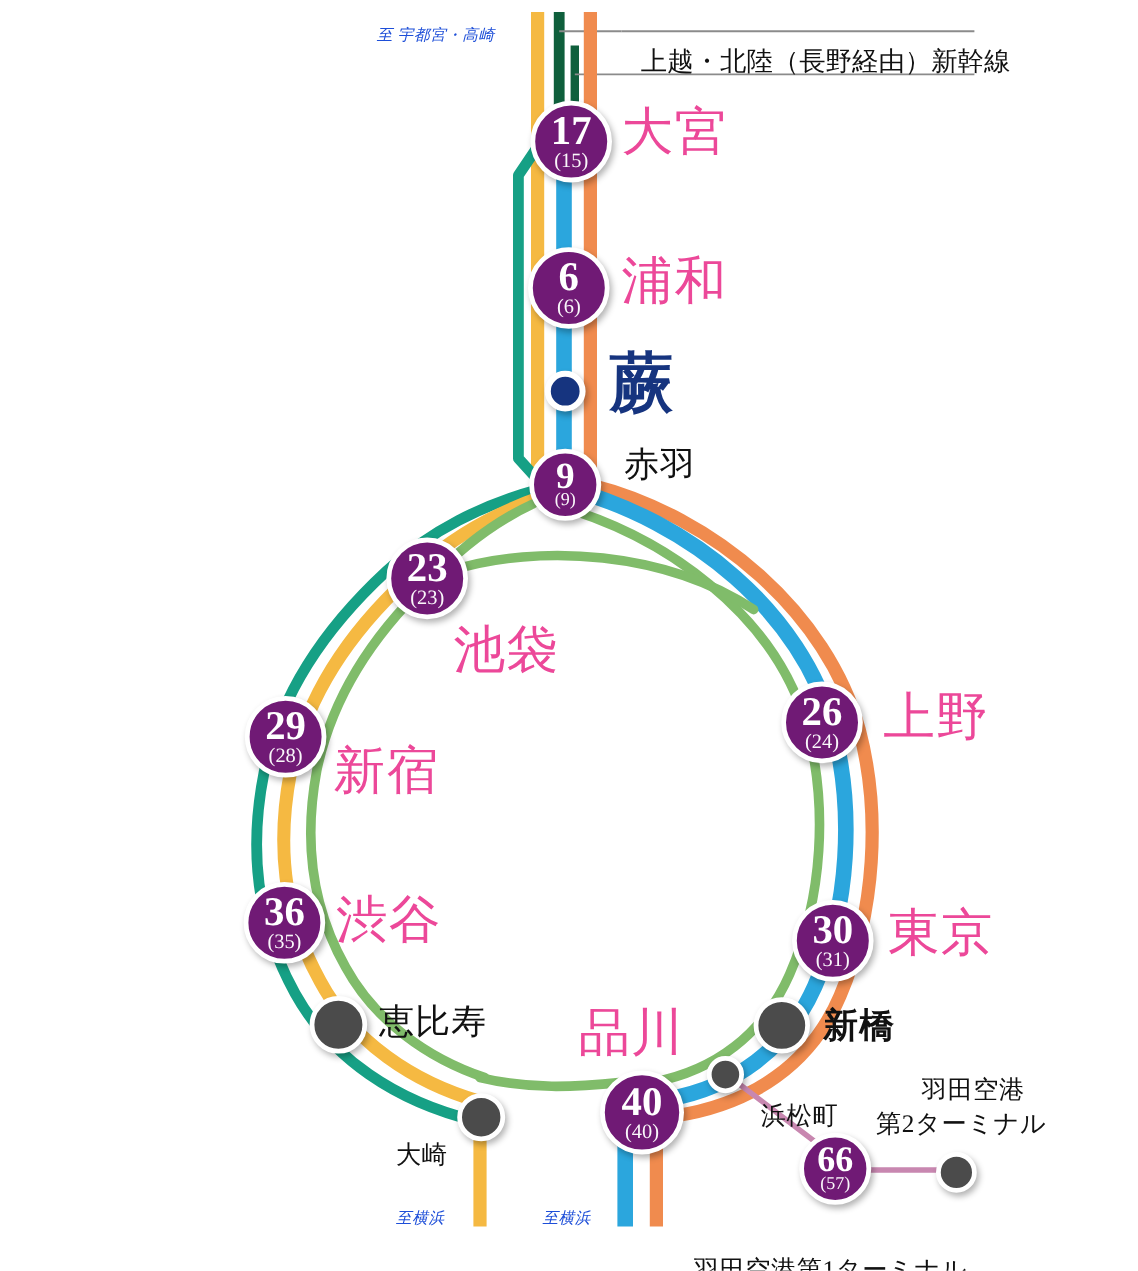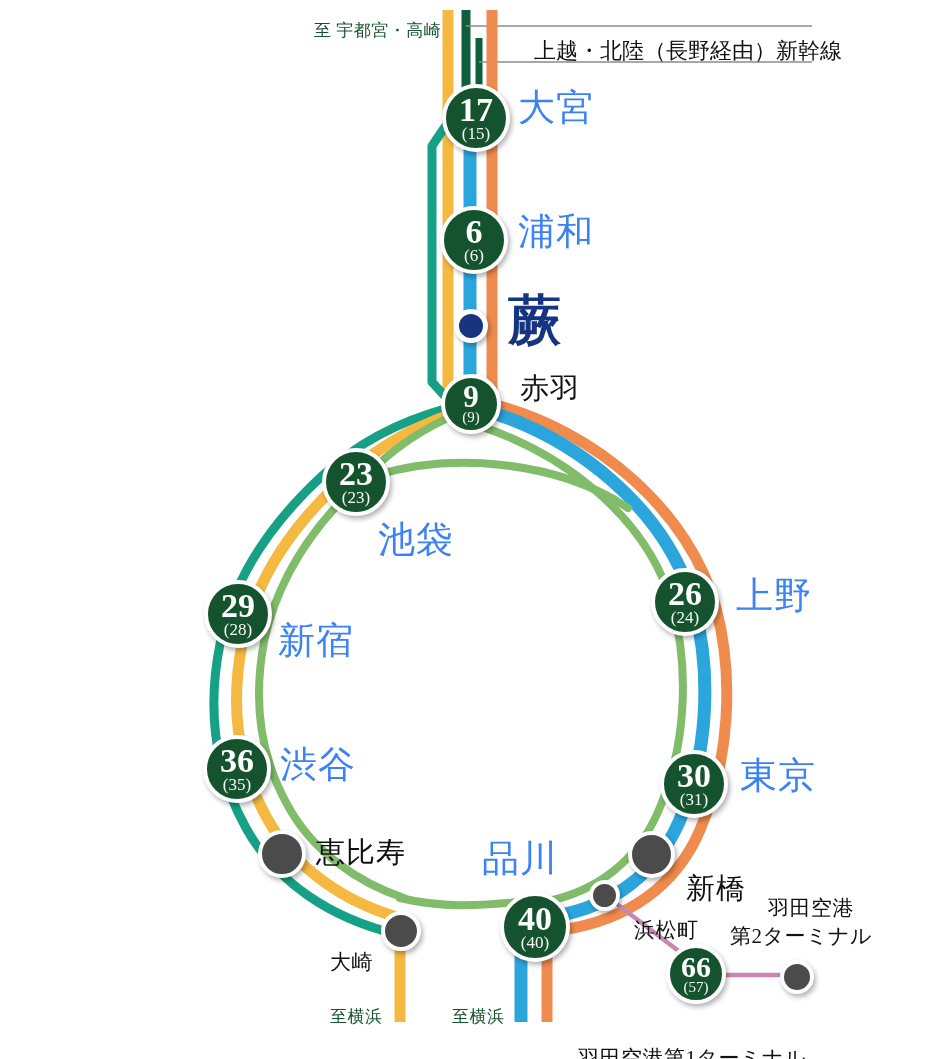--- a/index.html
+++ b/index.html
@@ -7,34 +7,34 @@
   body{
     width:948px;height:1059px;position:relative;overflow:hidden;
     font-family:"Liberation Serif","DejaVu Serif",serif;
     color:#1a1a1a;
   }
   #map-root{position:absolute;inset:0;width:948px;height:1059px;}
   svg#map-svg{position:absolute;left:0;top:0;width:948px;height:1059px;display:block;}
 
   
   .lbl{position:absolute;white-space:nowrap;line-height:1;}
-  .lbl-major{font-size:37px;letter-spacing:1px;color:#3b82f6;}
+  .lbl-major{font-size:43px;letter-spacing:1px;color:#ec4899;}
   .lbl-mid{font-size:29px;letter-spacing:1px;color:#111;}
   .lbl-small{font-size:21px;letter-spacing:0.5px;color:#111;}
-  .lbl-tiny{font-size:17px;letter-spacing:0.5px;color:#14532d;}
+  .lbl-tiny{font-size:13px;letter-spacing:0.5px;color:#1d4ed8;font-style:italic;}
   .lbl-legend{font-size:22px;letter-spacing:0px;color:#111;}
   .lbl-highlight{
     font-size:53px;color:#16347f;font-weight:700;letter-spacing:2px;
     text-shadow:
       -2px -2px 0 #fff, 2px -2px 0 #fff, -2px 2px 0 #fff, 2px 2px 0 #fff,
       0 -3px 0 #fff, 0 3px 0 #fff, -3px 0 0 #fff, 3px 0 0 #fff;
   }
 
   
-  .stn{position:absolute;border-radius:50%;background:#14532d;
+  .stn{position:absolute;border-radius:50%;background:#701a75;
        border:4px solid #ffffff;box-sizing:border-box;
        box-shadow:2px 3px 5px rgba(0,0,0,0.30);
        display:flex;flex-direction:column;align-items:center;justify-content:center;
        color:#ffffff;}
   .stn .n-main{font-family:"Liberation Serif","DejaVu Serif",serif;font-weight:700;line-height:0.92;}
   .stn .n-sub{font-family:"Liberation Serif","DejaVu Serif",serif;line-height:1;opacity:0.97;}
 
   .stn-big{width:68px;height:68px;}
   .stn-big .n-main{font-size:34px;}
   .stn-big .n-sub{font-size:17px;margin-top:-1px;}
@@ -198,21 +198,21 @@
   <div class="lbl lbl-major" style="left:280px;top:746px;">渋谷</div>
 
   <div class="lbl lbl-mid" style="left:316px;top:838px;">恵比寿</div>
 
   <div class="lbl lbl-small" style="left:330px;top:952px;">大崎</div>
 
   <div class="lbl lbl-major" style="left:482px;top:840px;">品川</div>
 
   <div class="lbl lbl-small" style="left:634px;top:898px;margin-top:22px;">浜松町</div>
 
-  <div class="lbl lbl-mid" style="left:686px;top:874px;">新橋</div>
+  <div class="lbl lbl-mid" style="left:686px;top:841px;font-weight:bold;">新橋</div>
 
   <div class="lbl lbl-major" style="left:740px;top:757px;">東京</div>
 
   <div class="lbl lbl-major" style="left:736px;top:577px;text-align:right;">上野</div>
 
   <div class="lbl lbl-small" style="left:730px;top:898px;margin-left:38px;">羽田空港</div>
   <div class="lbl lbl-small" style="left:730px;top:926px;">第2ターミナル</div>
 
   <div class="lbl lbl-small" style="left:578px;top:1016px;margin-top:32px;">羽田空港第1ターミナル</div>
 

